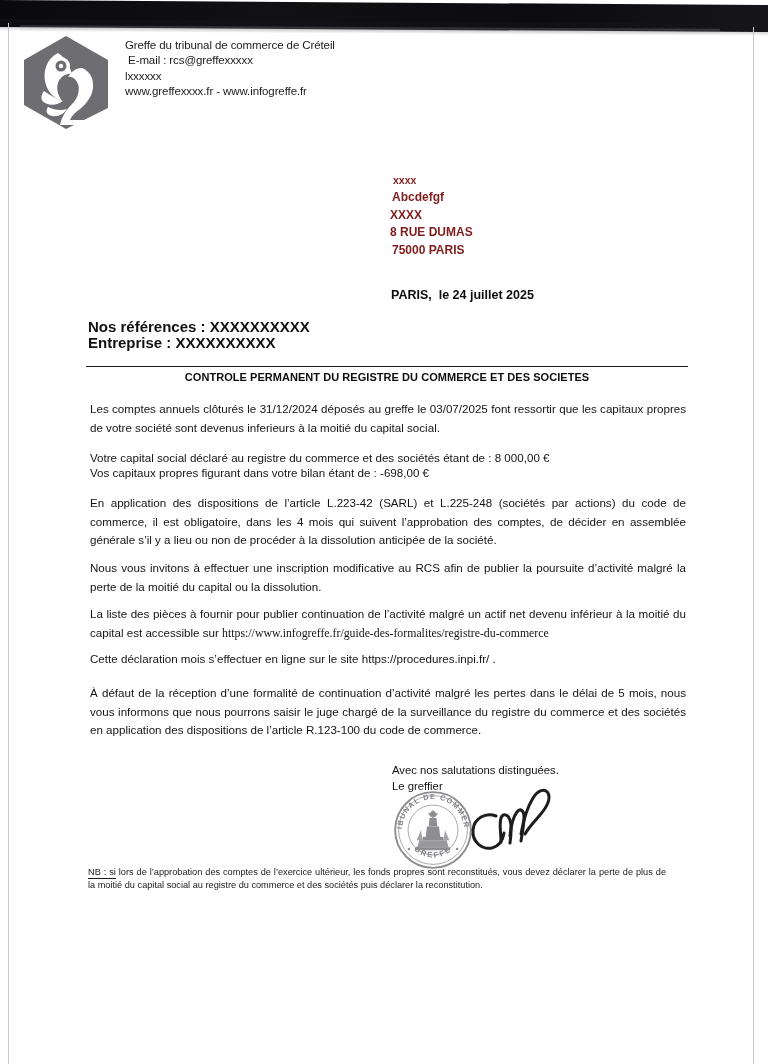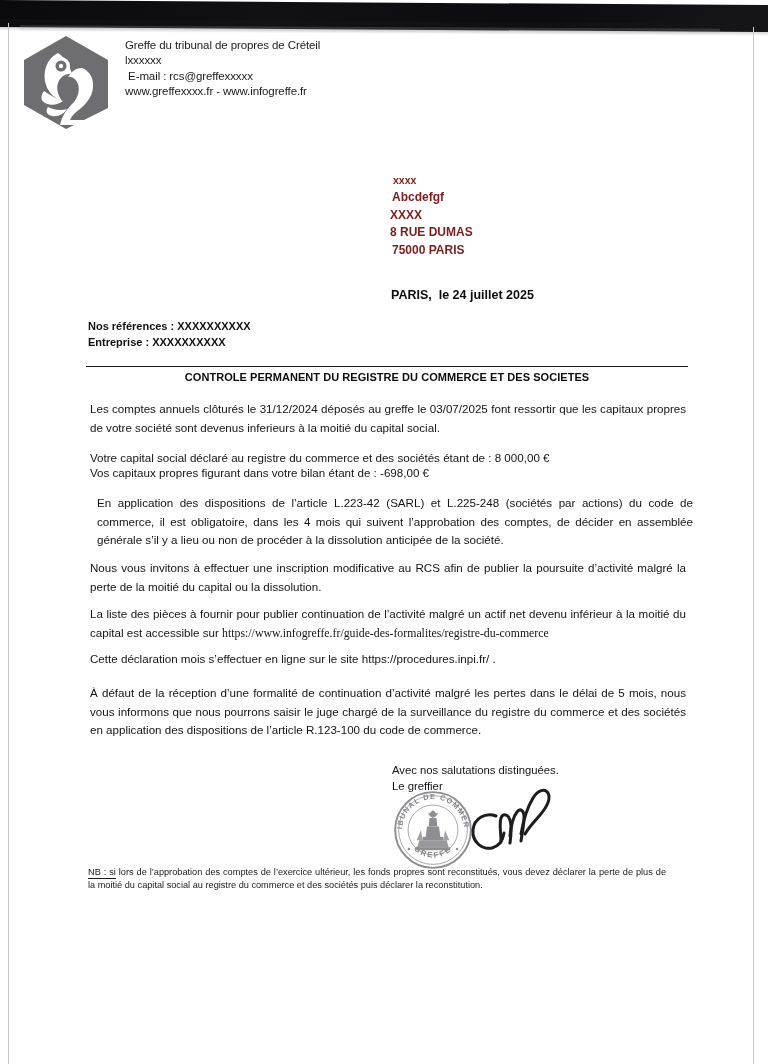--- a/index.html
+++ b/index.html
@@ -99,21 +99,21 @@
     color: #0d0d0d;
     white-space: pre;
     text-align: center;
   }
 
   
   .refs {
     position: absolute;
     left: 88px; top: 319px;
     font-weight: bold;
-    font-size: 11px;
+    font-size: 15px;
     line-height: 15.6px;
     color: #111;
   }
 
   .hr-title {
     position: absolute;
     left: 86px; top: 366px;
     width: 602px; height: 1px;
     background: #1a1a1a;
   }
@@ -198,23 +198,23 @@
       <circle cx="41" cy="33" r="2.2" fill="#ffffff"></circle>
       <path d="M62,35 C70,38 74,46 73,55 C72,64 66,71 60,76 C56,79 52,82 50,87
                L70,87 L70,92 L40,92 C42,82 48,75 54,69 C58,64 60,57 58,51
                C56,46 52,43 48,44 C52,38 56,35 62,35 Z" fill="#ffffff"></path>
       <path d="M24,58 C30,62 36,66 43,68 C38,72 31,73 25,70 C21,68 20,63 24,58 Z" fill="#ffffff"></path>
       <path d="M28,74 C34,77 41,78 47,76 C44,81 38,84 32,83 C27,82 25,78 28,74 Z" fill="#ffffff"></path>
     </svg>
   </div>
 
   <div class="letterhead-text">
-    <div>Greffe du tribunal de propres de Créteil</div>
+    <div>Greffe du tribunal de commerce de Créteil</div>
+    <div> E-mail : rcs@greffexxxxx</div>
     <div>lxxxxxx</div>
-    <div> E-mail : rcs@greffexxxxx</div>
     <div>www.greffexxxx.fr - www.infogreffe.fr</div>
   </div>
 
   <div class="recipient">
     <div class="r0">xxxx</div>
     <div class="r1">Abcdefgf</div>
     <div>XXXX</div>
     <div>8 RUE DUMAS</div>
     <div class="r4">75000 PARIS</div>
   </div>
@@ -227,21 +227,21 @@
   </div>
 
   <div class="hr-title"></div>
   <div class="doc-title">CONTROLE PERMANENT DU REGISTRE DU COMMERCE ET DES SOCIETES</div>
 
   <div class="body-block" style="top:400px;">Les comptes annuels clôturés le 31/12/2024 déposés au greffe le 03/07/2025 font ressortir que les capitaux propres de votre société sont devenus inferieurs à la moitié du capital social.</div>
 
   <div class="body-block noj" style="top:449px;">Votre capital social déclaré au registre du commerce et des sociétés étant de : 8 000,00  €</div>
   <div class="body-block noj" style="top:464px;">Vos capitaux propres figurant dans votre bilan étant de : -698,00 €</div>
 
-  <div class="body-block" style="top:494px;margin-left:7px;">En application des dispositions de l’article L.223-42 (SARL) et L.225-248 (sociétés par actions) du code de commerce, il est obligatoire, dans les 4 mois qui suivent l’approbation des comptes, de décider en assemblée générale s’il y a lieu ou non de procéder à la dissolution anticipée de la société.</div>
+  <div class="body-block" style="top:494px;">En application des dispositions de l’article L.223-42 (SARL) et L.225-248 (sociétés par actions) du code de commerce, il est obligatoire, dans les 4 mois qui suivent l’approbation des comptes, de décider en assemblée générale s’il y a lieu ou non de procéder à la dissolution anticipée de la société.</div>
 
   <div class="body-block" style="top:559px;">Nous vous invitons à effectuer une inscription modificative au RCS afin de publier la poursuite d’activité malgré la perte de la moitié du capital ou la dissolution.</div>
 
   <div class="body-block" style="top:605px;"><span>La liste des pièces à fournir pour publier continuation de l’activité malgré un actif net devenu inférieur à la moitié du capital est accessible sur </span><span class="serif-url">https://www.infogreffe.fr/guide-des-formalites/registre-du-commerce</span></div>
 
   <div class="body-block noj" style="top:650px;"><span>Cette déclaration mois s’effectuer en ligne sur le site </span><span>https://procedures.inpi.fr/</span><span> .</span></div>
 
   <div class="body-block" style="top:684px;">À défaut de la réception d’une formalité de continuation d’activité malgré les pertes dans le délai de 5 mois, nous vous informons que nous pourrons saisir le juge chargé de la surveillance du registre du commerce et des sociétés en application des dispositions de l’article R.123-100 du code de commerce.</div>
 
   <div class="closing">

